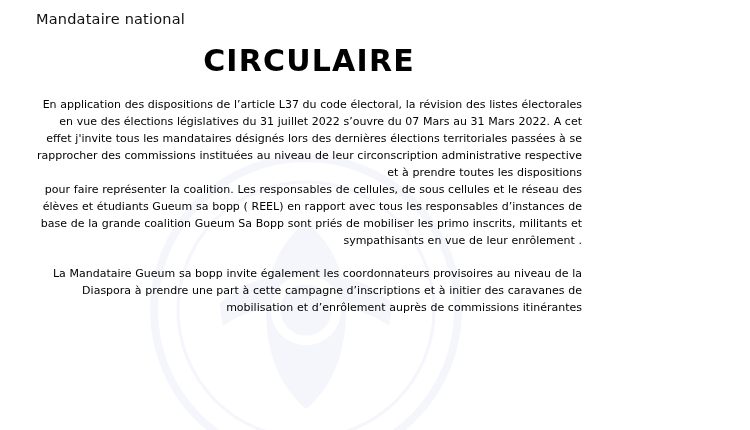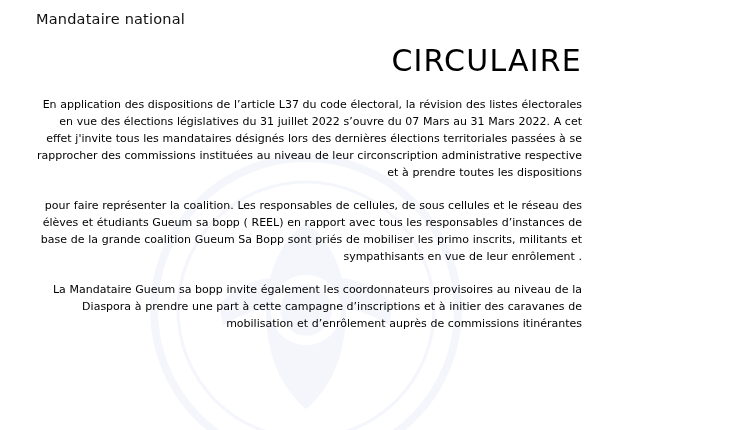--- a/index.html
+++ b/index.html
@@ -46,39 +46,39 @@
 
   .header-line {
     font-size: 14.5px;
     letter-spacing: 0.2px;
     color: #111;
     margin: 4px 0 0 0;
     line-height: 1.3;
   }
 
   .doc-title {
-    text-align: right;
+    text-align: center;
     font-size: 30px;
-    font-weight: normal;
+    font-weight: bold;
     letter-spacing: 1.2px;
     margin: 14px 0 18px 0;
     color: #000;
   }
 
   .body-par {
     font-size: 11px;
     line-height: 1.55;
     text-align: right;
     margin: 0 0 0 0;
     color: #000;
     word-spacing: 0.2px;
   }
 
   .body-par + .body-par {
-    margin-top: 16px;
+    margin-top: 0px;
   }
 
   .gap {
     height: 16px;
   }
 </style>
 </head>
 <body>
 
 <div class="page">

